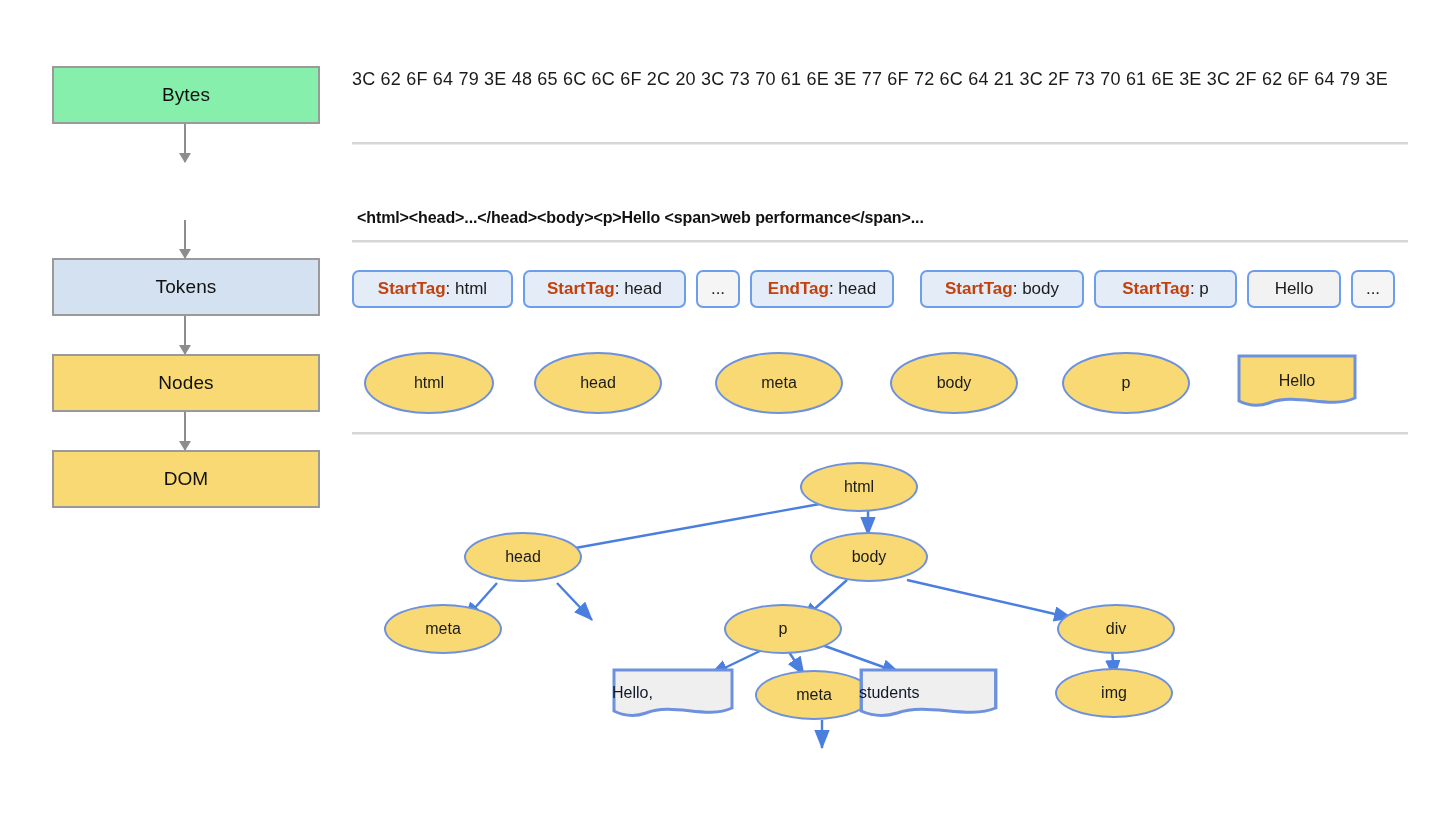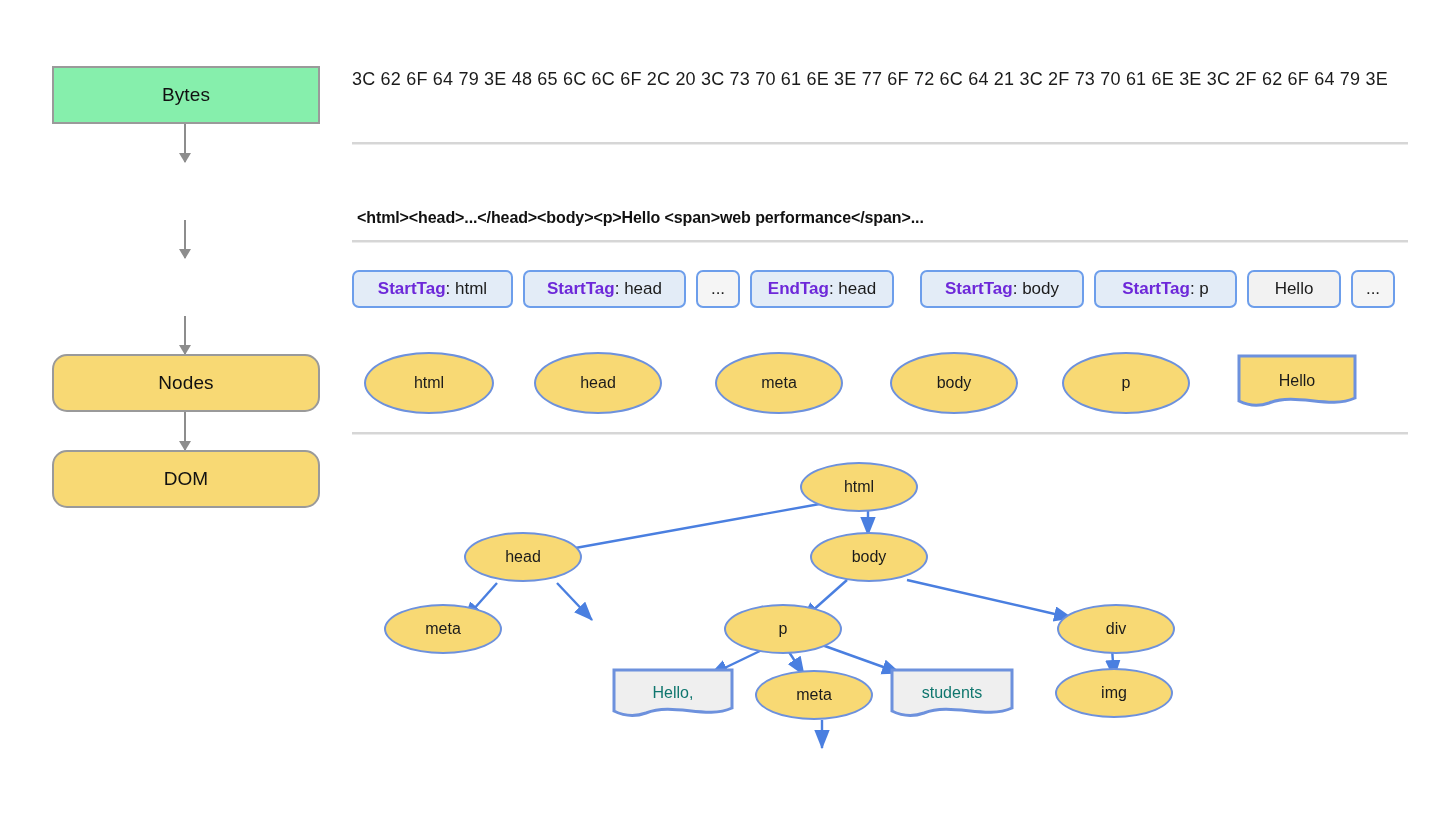--- a/index.html
+++ b/index.html
@@ -32,21 +32,21 @@
     border: 2px solid #9a9a9a;
     display: flex;
     align-items: center;
     justify-content: center;
     font-size: 19px;
     color: #111111;
     letter-spacing: .1px;
   }
   .stage-box.green { background: #86efac; }
   .stage-box.blue  { background: #d3e1f0; }
-  .stage-box.gold  { background: #f8d974; border-radius: 15px; }
+  .stage-box.gold  { background: #f8d974; }
 
   .stage-arrow {
     position: absolute;
     left: 132px;
     width: 2px;
     height: 38px;
     background: #8d8d8d;
   }
   .stage-arrow::after {
     content: "";
@@ -118,21 +118,21 @@
     border-radius: 7px;
     background: #e3ecf7;
     display: flex;
     align-items: center;
     justify-content: center;
     font-size: 17px;
     color: #1b1b1b;
     white-space: nowrap;
     padding: 0 10px;
   }
-  .token .tk { font-weight: bold; color: #6d28d9; }
+  .token .tk { font-weight: bold; color: #c2410c; }
   .token.plain { background: #f2f2f2; }
   .token.ellipsis { background: #f5f5f5; font-size: 17px; }
 
   
   #nodes-row {
     position: absolute;
     left: 0;
     top: 352px;
     height: 62px;
   }
@@ -189,37 +189,40 @@
     align-items: center;
     justify-content: center;
     font-size: 16px;
     color: #1b1b1b;
     z-index: 3;
   }
   .tleaf {
     position: absolute;
     display: flex;
     align-items: center;
-    justify-content: center;
-    font-size: 16px;
-    color: #0f766e;
+    justify-content: flex-start;
+    font-size: 16px;
+    color: #0f172a;
     z-index: 3;
   }
   .tleaf svg { position: absolute; left:0; top:0; width:100%; height:100%; }
   .tleaf span { position: relative; z-index: 2; }
 </style>
 </head>
 <body>
 
 <div id="pipeline">
   <div class="stage-box green" style="top:0px">
       <span>Bytes</span>
     </div>
   <div class="stage-arrow" style="top:58px"></div>
   <div class="stage-arrow" style="top:154px"></div>
+  <div class="stage-box blue" style="top:192px">
+      <span>Tokens</span>
+    </div>
   <div class="stage-arrow" style="top:250px"></div>
   <div class="stage-box gold" style="top:288px">
       <span>Nodes</span>
     </div>
   <div class="stage-arrow" style="top:346px"></div>
   <div class="stage-box gold" style="top:384px">
       <span>DOM</span>
     </div>
 </div>
 
@@ -339,21 +342,21 @@
       <svg viewBox="0 0 122 50" preserveAspectRatio="none">
         <path d="M2,2 L120,2 L120,40 C94,52 62,34 34,45 C20,50 8,46 2,43 Z" fill="#efefef" stroke="#6d91dd" stroke-width="3"></path>
       </svg>
       <span>Hello,</span>
     </div>
 
     <div class="tnode" style="left:403px;top:230px;width:118px;height:50px">
         <span>meta</span>
       </div>
 
-    <div class="tleaf" style="left:538px;top:228px;width:124px;height:50px">
+    <div class="tleaf" style="left:507px;top:228px;width:139px;height:50px">
       <svg viewBox="0 0 124 50" preserveAspectRatio="none">
         <path d="M2,2 L122,2 L122,40 C96,52 62,34 34,45 C20,50 8,46 2,43 Z" fill="#efefef" stroke="#6d91dd" stroke-width="3"></path>
       </svg>
       <span>students</span>
     </div>
 
     <div class="tnode" style="left:703px;top:228px;width:118px;height:50px">
         <span>img</span>
       </div>
 

